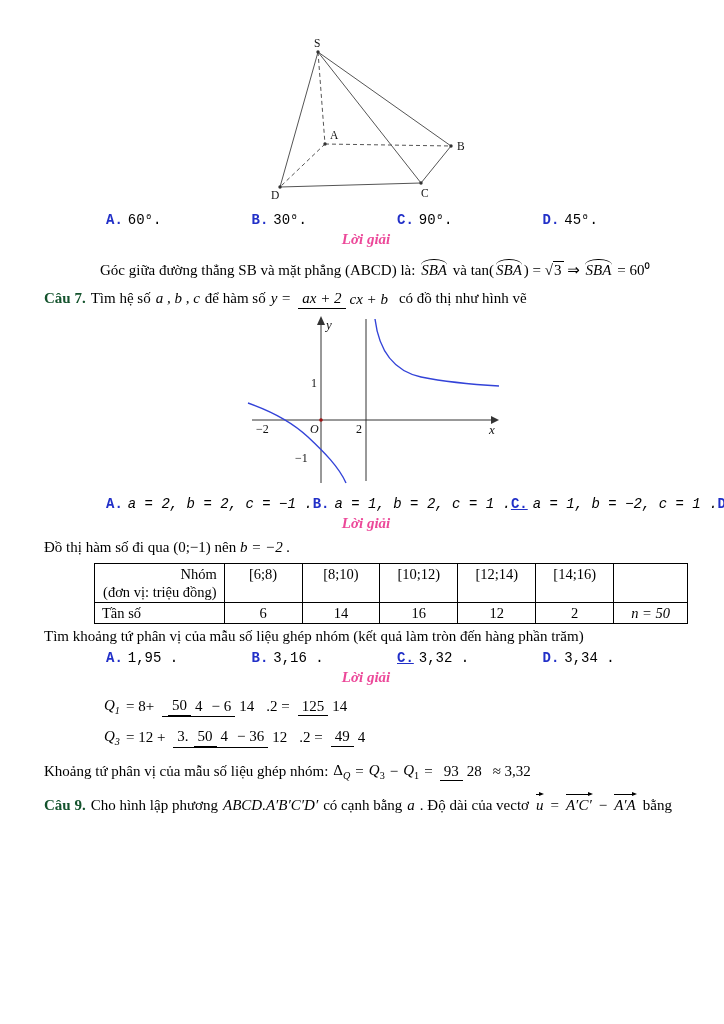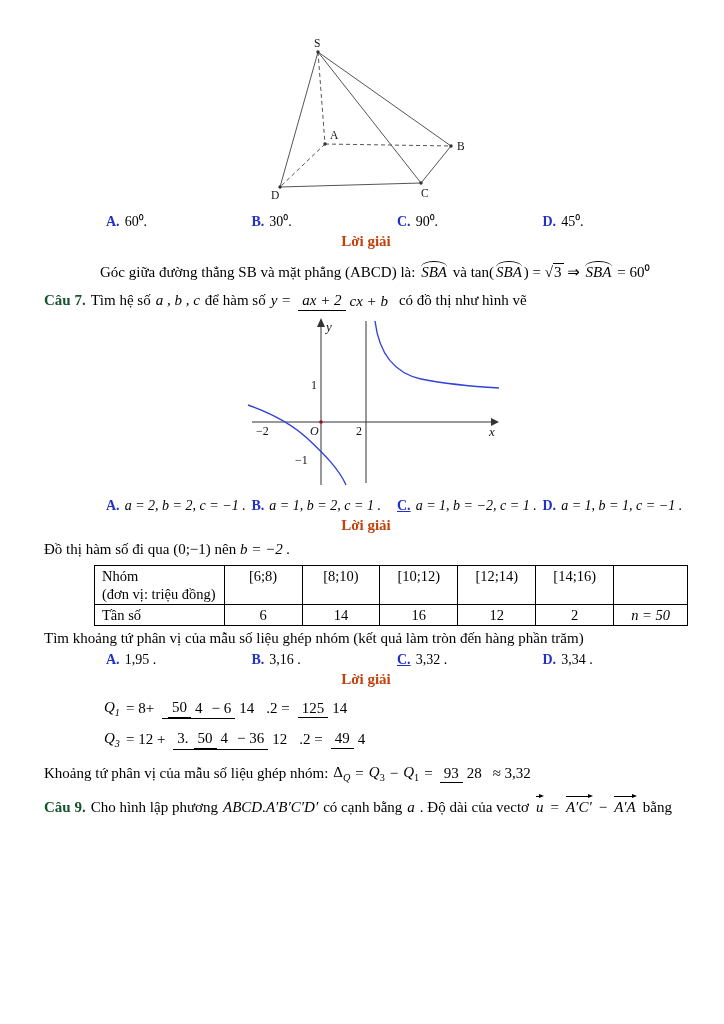--- a/index.html
+++ b/index.html
@@ -5,25 +5,25 @@
   * { box-sizing: border-box; }
   html, body { margin: 0; padding: 0; }
   body {
     width: 724px; height: 1024px; background: #ffffff;
     font-family: "Liberation Serif", serif; font-size: 15px; color: #000;
     overflow: hidden;
   }
   .page { padding: 38px 36px 0 44px; height: 1024px; }
   .it { font-style: italic; }
   .blue { color: #14532d; font-weight: 700; }
-  .loi-giai { text-align: center; color: #c2410c; font-weight: 700; margin: 3px 0 3px 0; }
+  .loi-giai { text-align: center; color: #ec4899; font-weight: 700; margin: 3px 0 3px 0; font-style: italic; }
 
   
   .answer-row { display: flex; padding-left: 62px; margin: 5px 0 2px 0; font-size: 14px; }
-  .answer { flex: 1 1 0; white-space: nowrap; }
+  .answer { flex: 1 1 0; white-space: nowrap; font-family: Liberation Mono, monospace; }
   .answer .letter { color: #2230c8; font-weight: 700; margin-right: 5px; }
   .answer.correct .letter { text-decoration: underline; }
 
   
   .q-heading { display: flex; align-items: center; gap: 5px; margin-top: 10px; flex-wrap: wrap; }
   .q-para { margin: 10px 0 2px 0; line-height: 1.35; }
   .qlabel { white-space: nowrap; }
   .sol-indent { padding-left: 56px; }
   .sol-line { margin: 6px 0; padding-top: 5px; }
   .sol-plain { margin: 7px 0; }
@@ -44,21 +44,21 @@
   .vec::after { content: ""; position: absolute; right: -1px; top: -5.5px; width: 0; height: 0;
                 border-left: 5px solid #000; border-top: 2.6px solid transparent; border-bottom: 2.6px solid transparent; }
   .formula { margin: 10px 0 10px 60px; display: flex; align-items: center; gap: 6px; }
   .delta-line { display: flex; align-items: center; gap: 5px; margin: 14px 0 4px 0; flex-wrap: wrap; }
   .q9 { margin-top: 16px; }
 
   
   .stat-table { border-collapse: collapse; margin: 6px 0 4px 50px; font-size: 14.5px; line-height: 1.25; }
   .stat-table td { border: 1px solid #000; padding: 1px 7px; text-align: center; vertical-align: top; }
   .stat-table td.left { text-align: left; }
-  .stat-table td.c1 { width: 130px; }
+  .stat-table td.c1 { width: 130px; text-align: right; }
   .stat-table td.cg { width: 78px; }
   .stat-table td.cl { width: 74px; }
 
   
   .figure-wrap { text-align: center; margin: 0 0 2px 0; }
   .graph-wrap { text-align: center; margin: 6px 0 4px 40px; }
   svg text { font-family: "Liberation Serif", serif; }
 </style>
 </head>
 <body>

